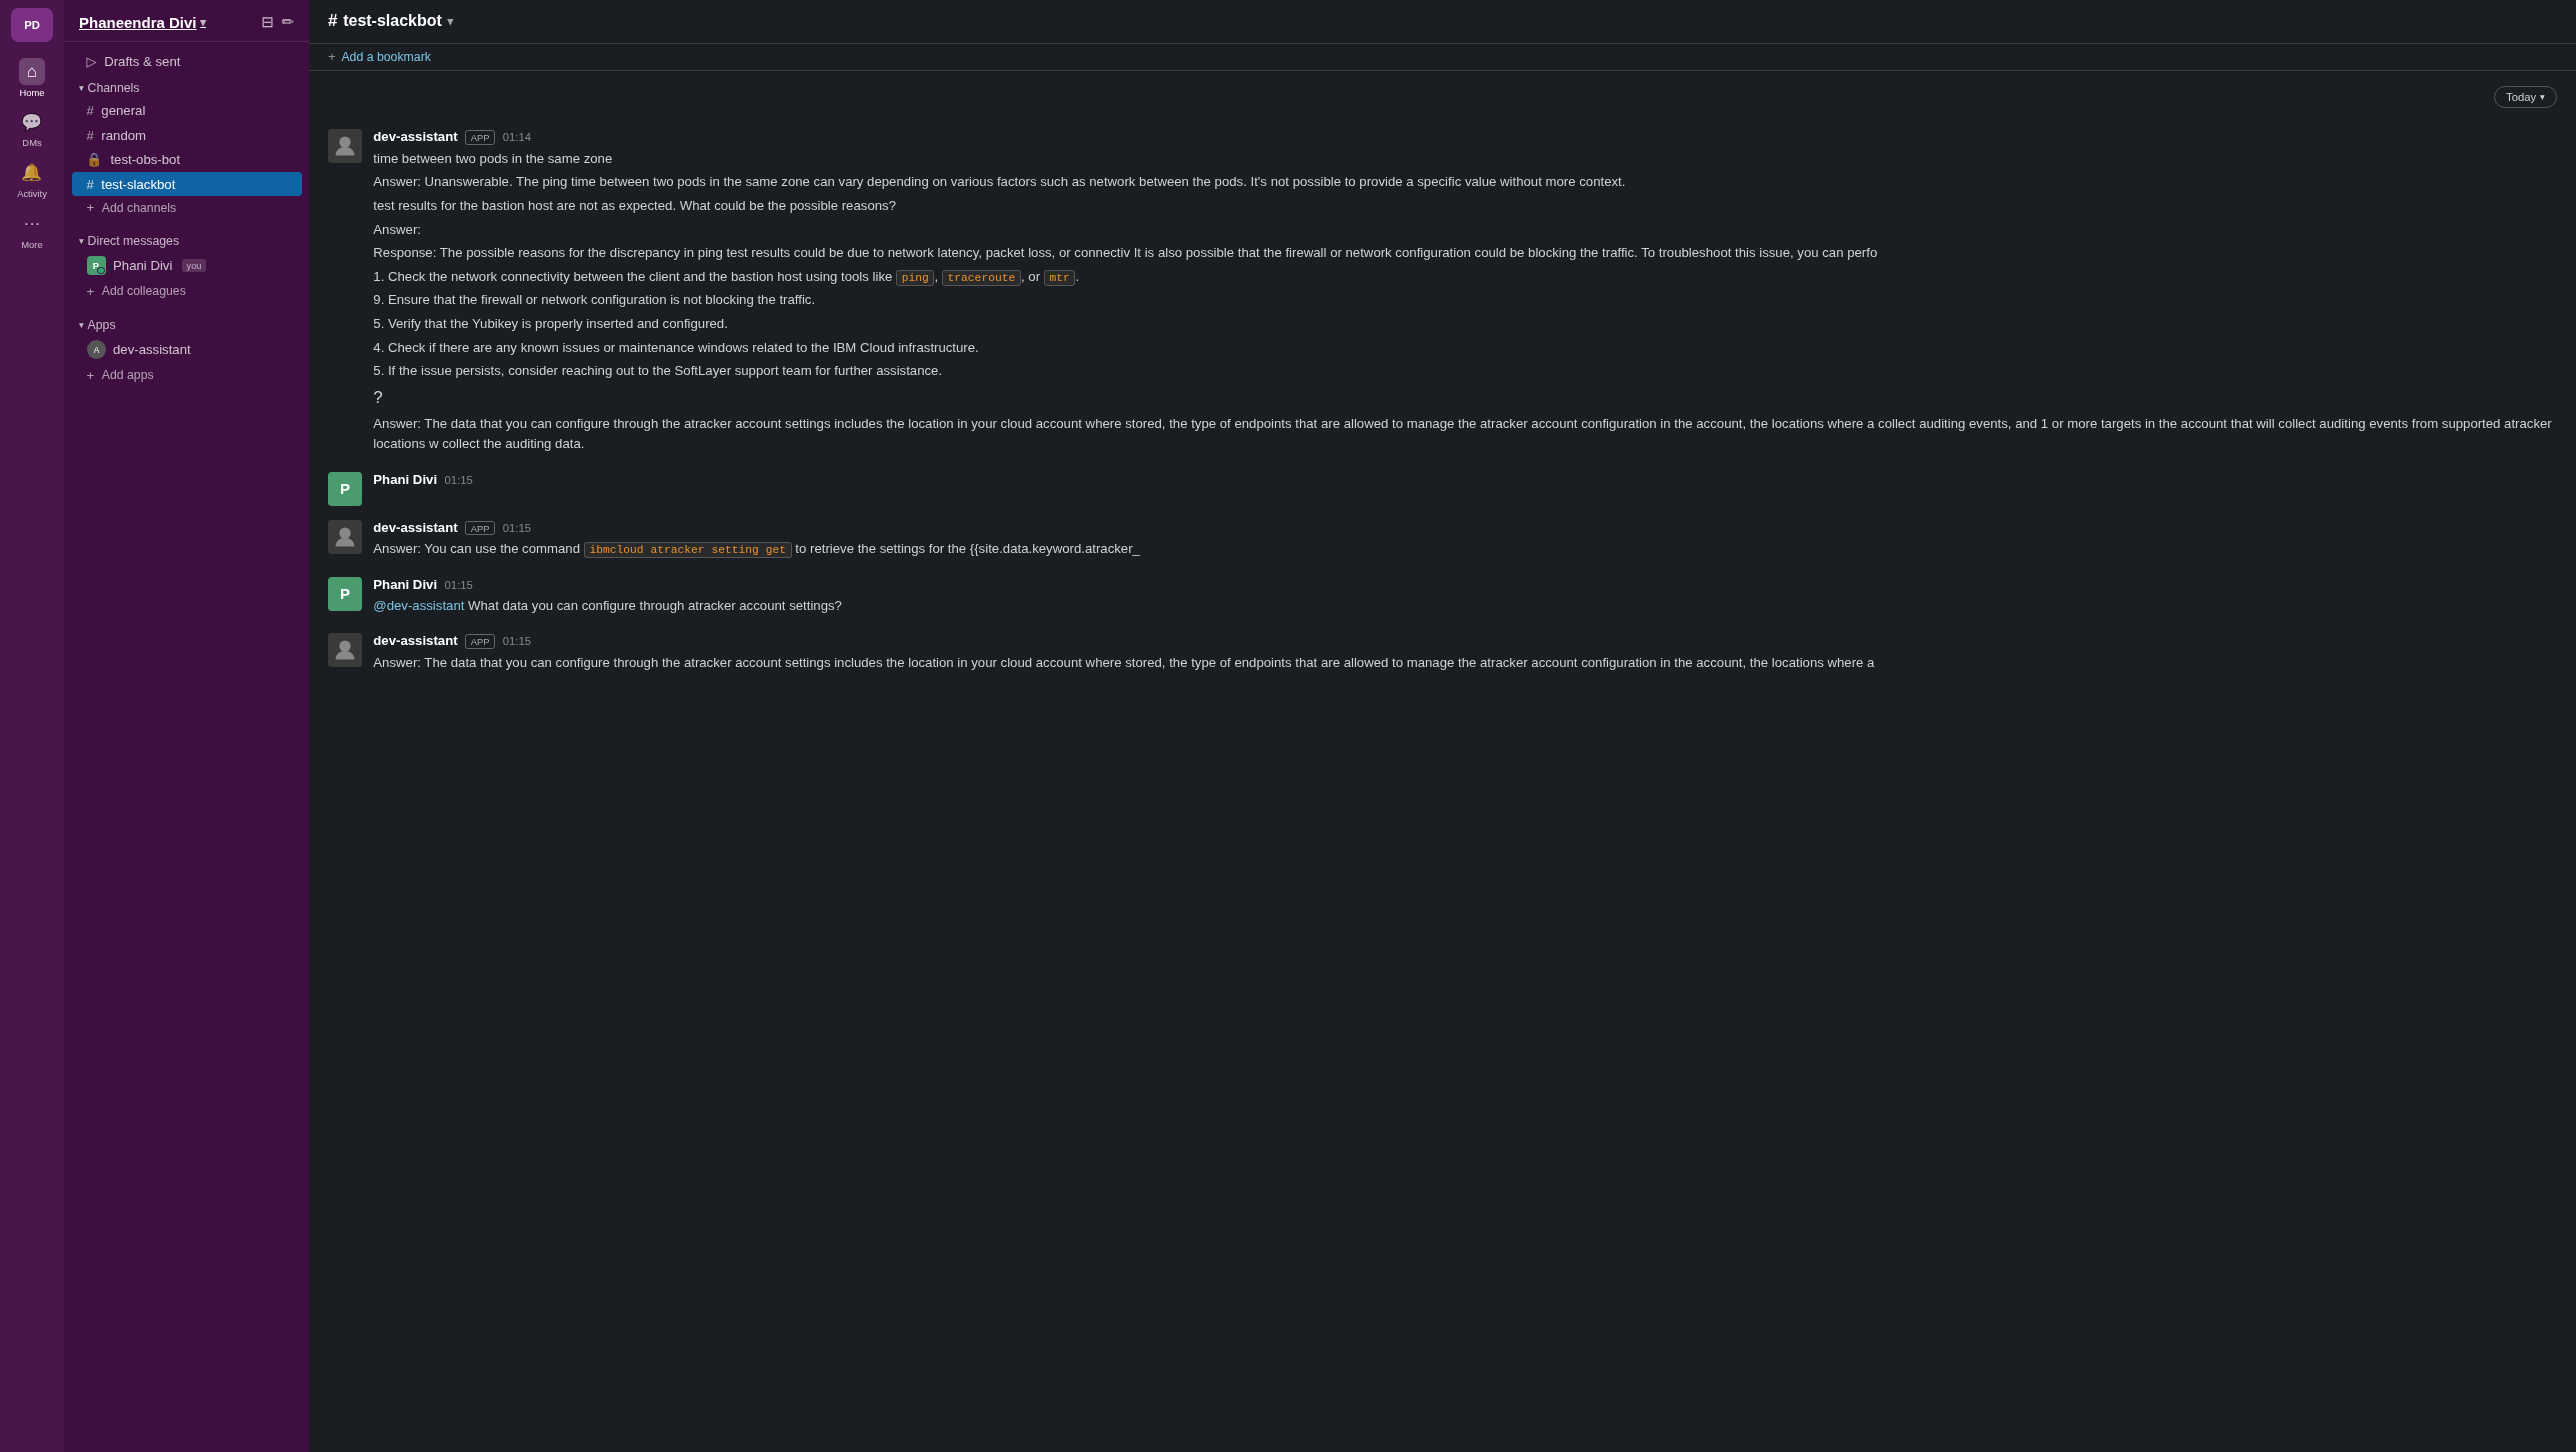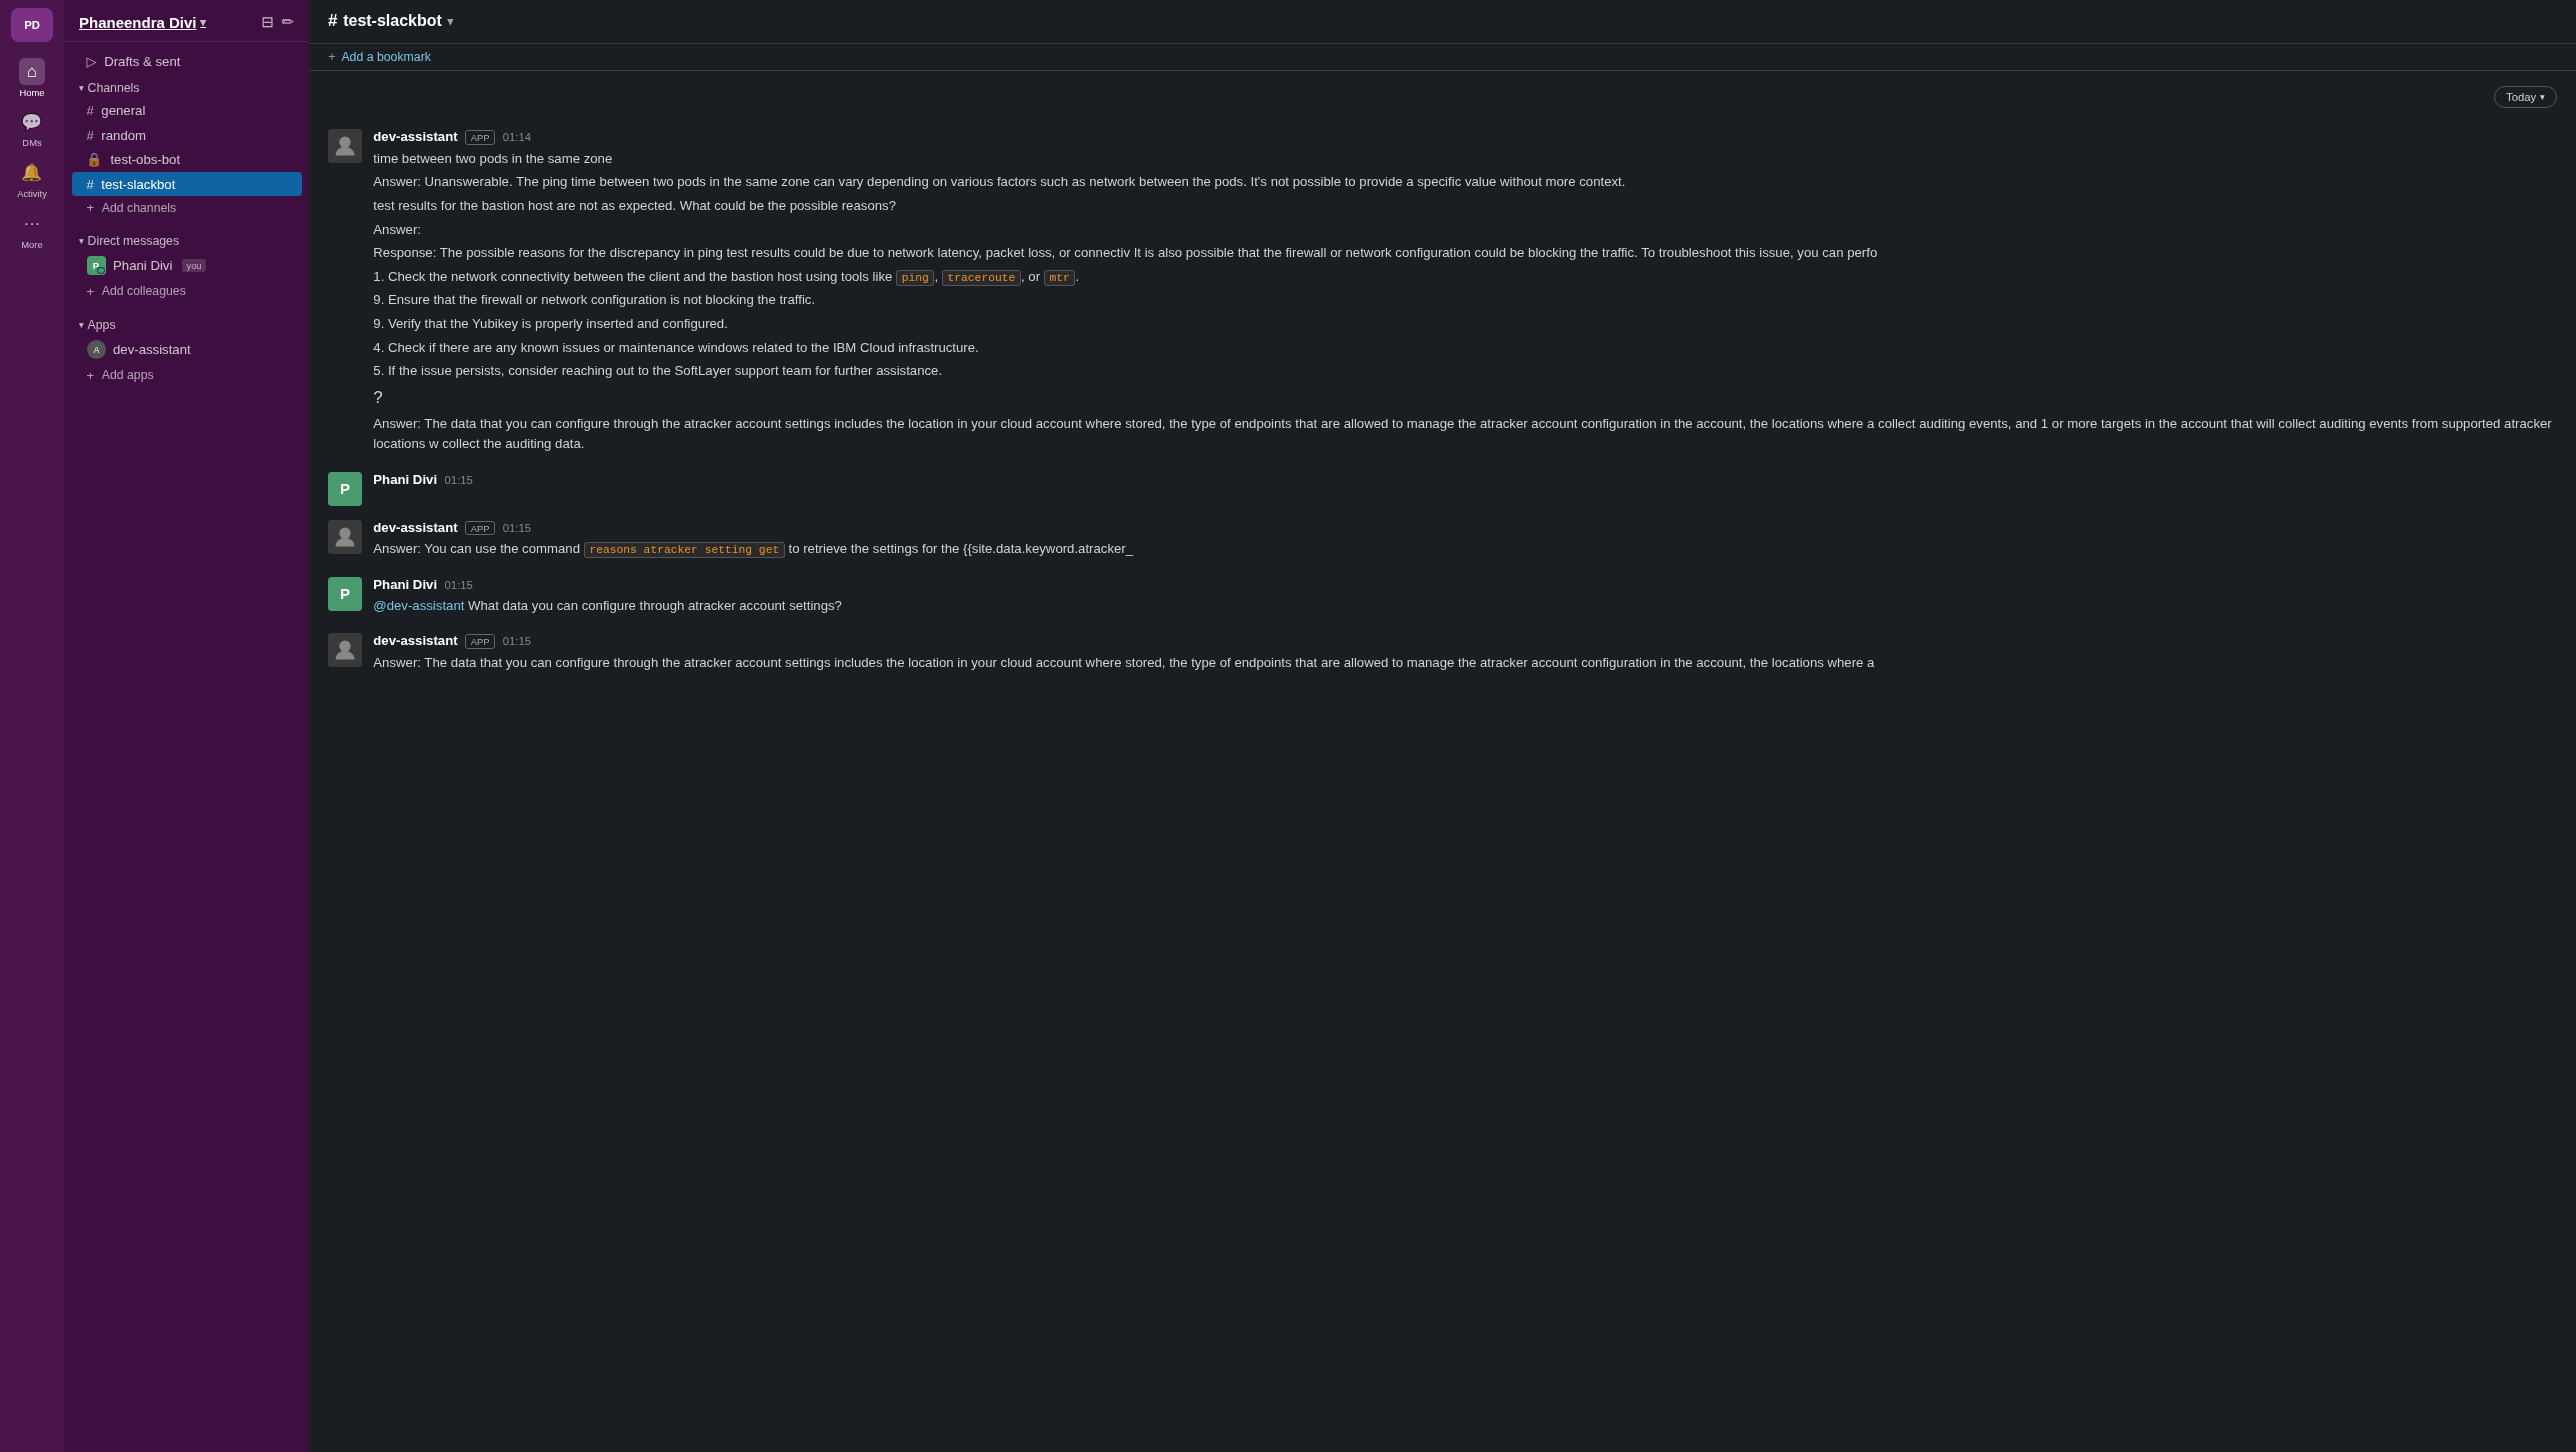--- a/index.html
+++ b/index.html
@@ -325,21 +325,21 @@
           <span class="msg-time">01:14</span>
         </div>
         <div class="msg-text">
           <p>time between two pods in the same zone</p>
           <p>Answer: Unanswerable. The ping time between two pods in the same zone can vary depending on various factors such as network between the pods. It's not possible to provide a specific value without more context.</p>
           <p>test results for the bastion host are not as expected. What could be the possible reasons?</p>
           <p>Answer:</p>
           <p>Response: The possible reasons for the discrepancy in ping test results could be due to network latency, packet loss, or connectiv It is also possible that the firewall or network configuration could be blocking the traffic. To troubleshoot this issue, you can perfo</p>
           <p>1. Check the network connectivity between the client and the bastion host using tools like <span class="code-inline">ping</span>, <span class="code-inline">traceroute</span>, or <span class="code-inline">mtr</span>.</p>
           <p>9. Ensure that the firewall or network configuration is not blocking the traffic.</p>
-          <p>9. Verify that the Yubikey is properly inserted and configured.</p>
+          <p>5. Verify that the Yubikey is properly inserted and configured.</p>
           <p>4. Check if there are any known issues or maintenance windows related to the IBM Cloud infrastructure.</p>
           <p>5. If the issue persists, consider reaching out to the SoftLayer support team for further assistance.</p>
           <p class="question">?</p>
           <p>Answer: The data that you can configure through the atracker account settings includes the location in your cloud account where stored, the type of endpoints that are allowed to manage the atracker account configuration in the account, the locations where a collect auditing events, and 1 or more targets in the account that will collect auditing events from supported atracker locations w collect the auditing data.</p>
         </div>
       </div>
     </div>
 
     <div class="message-group">
       <div class="msg-avatar user-avatar">P</div>
@@ -359,21 +359,21 @@
             <path d="M8 28c0-5.5 4.5-9 10-9s10 3.5 10 9" fill="#888"></path>
           </svg>
       </div>
       <div class="msg-content">
         <div class="msg-header">
           <span class="msg-author">dev-assistant</span>
           <span class="msg-app-badge">APP</span>
           <span class="msg-time">01:15</span>
         </div>
         <div class="msg-text">
-          <p>Answer: You can use the command <span class="code-inline">reasons atracker setting get</span> to retrieve the settings for the {{site.data.keyword.atracker_</p>
+          <p>Answer: You can use the command <span class="code-inline">ibmcloud atracker setting get</span> to retrieve the settings for the {{site.data.keyword.atracker_</p>
         </div>
       </div>
     </div>
 
     <div class="message-group">
       <div class="msg-avatar user-avatar">P</div>
       <div class="msg-content">
         <div class="msg-header">
           <span class="msg-author">Phani Divi</span>
           <span class="msg-time">01:15</span>

